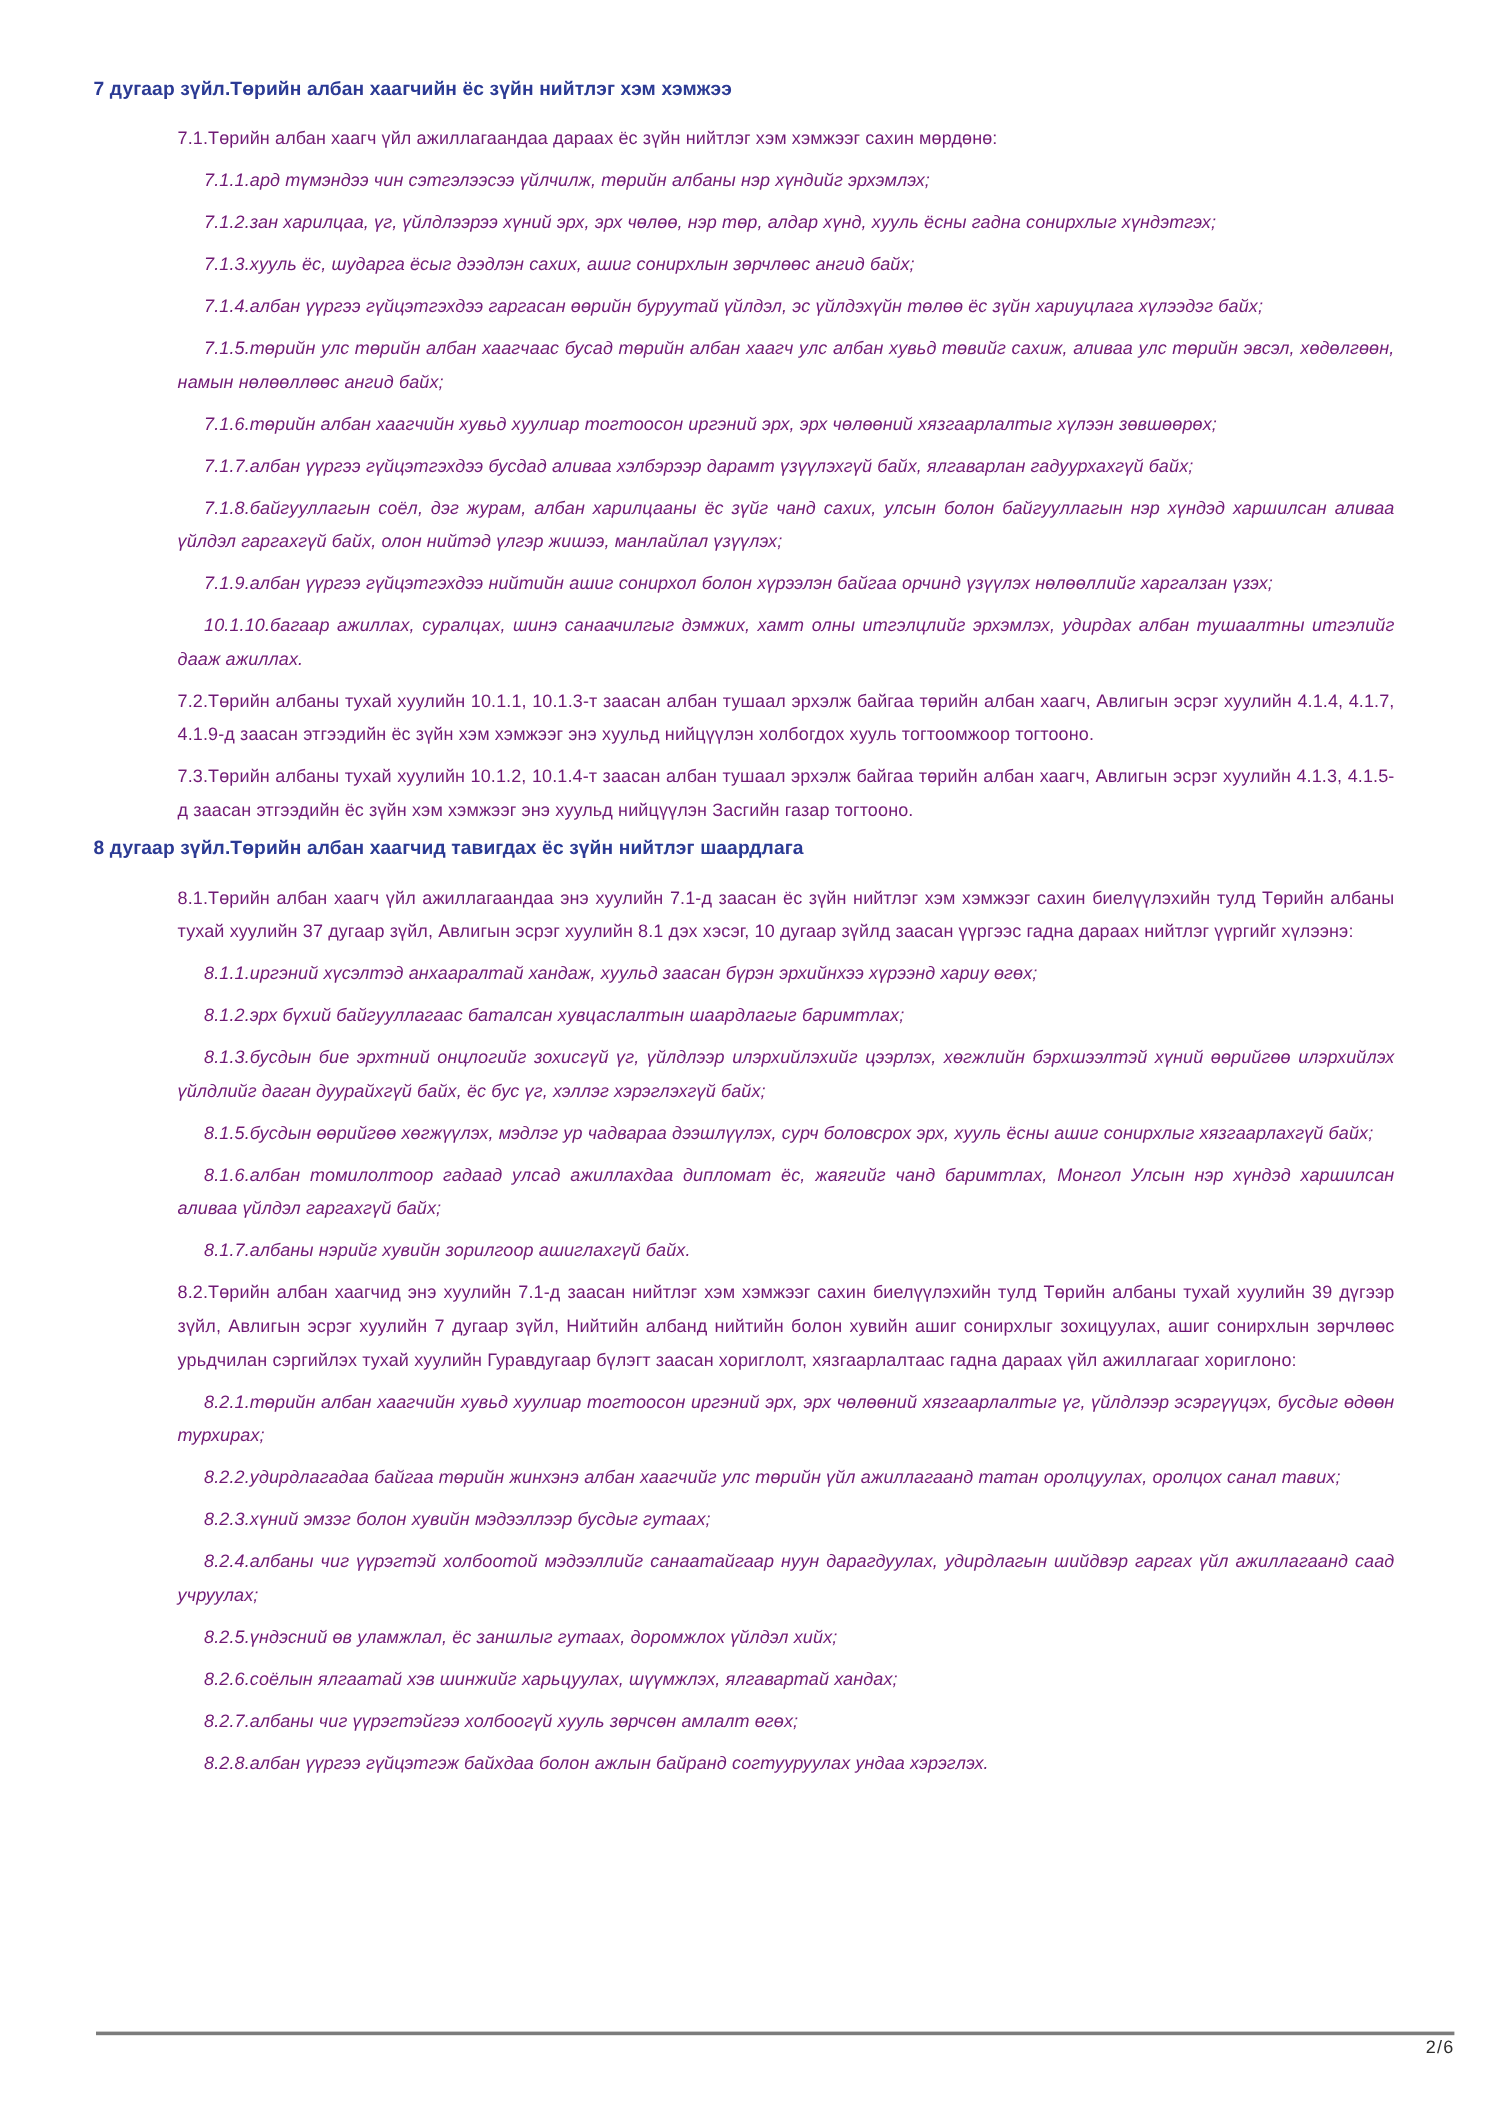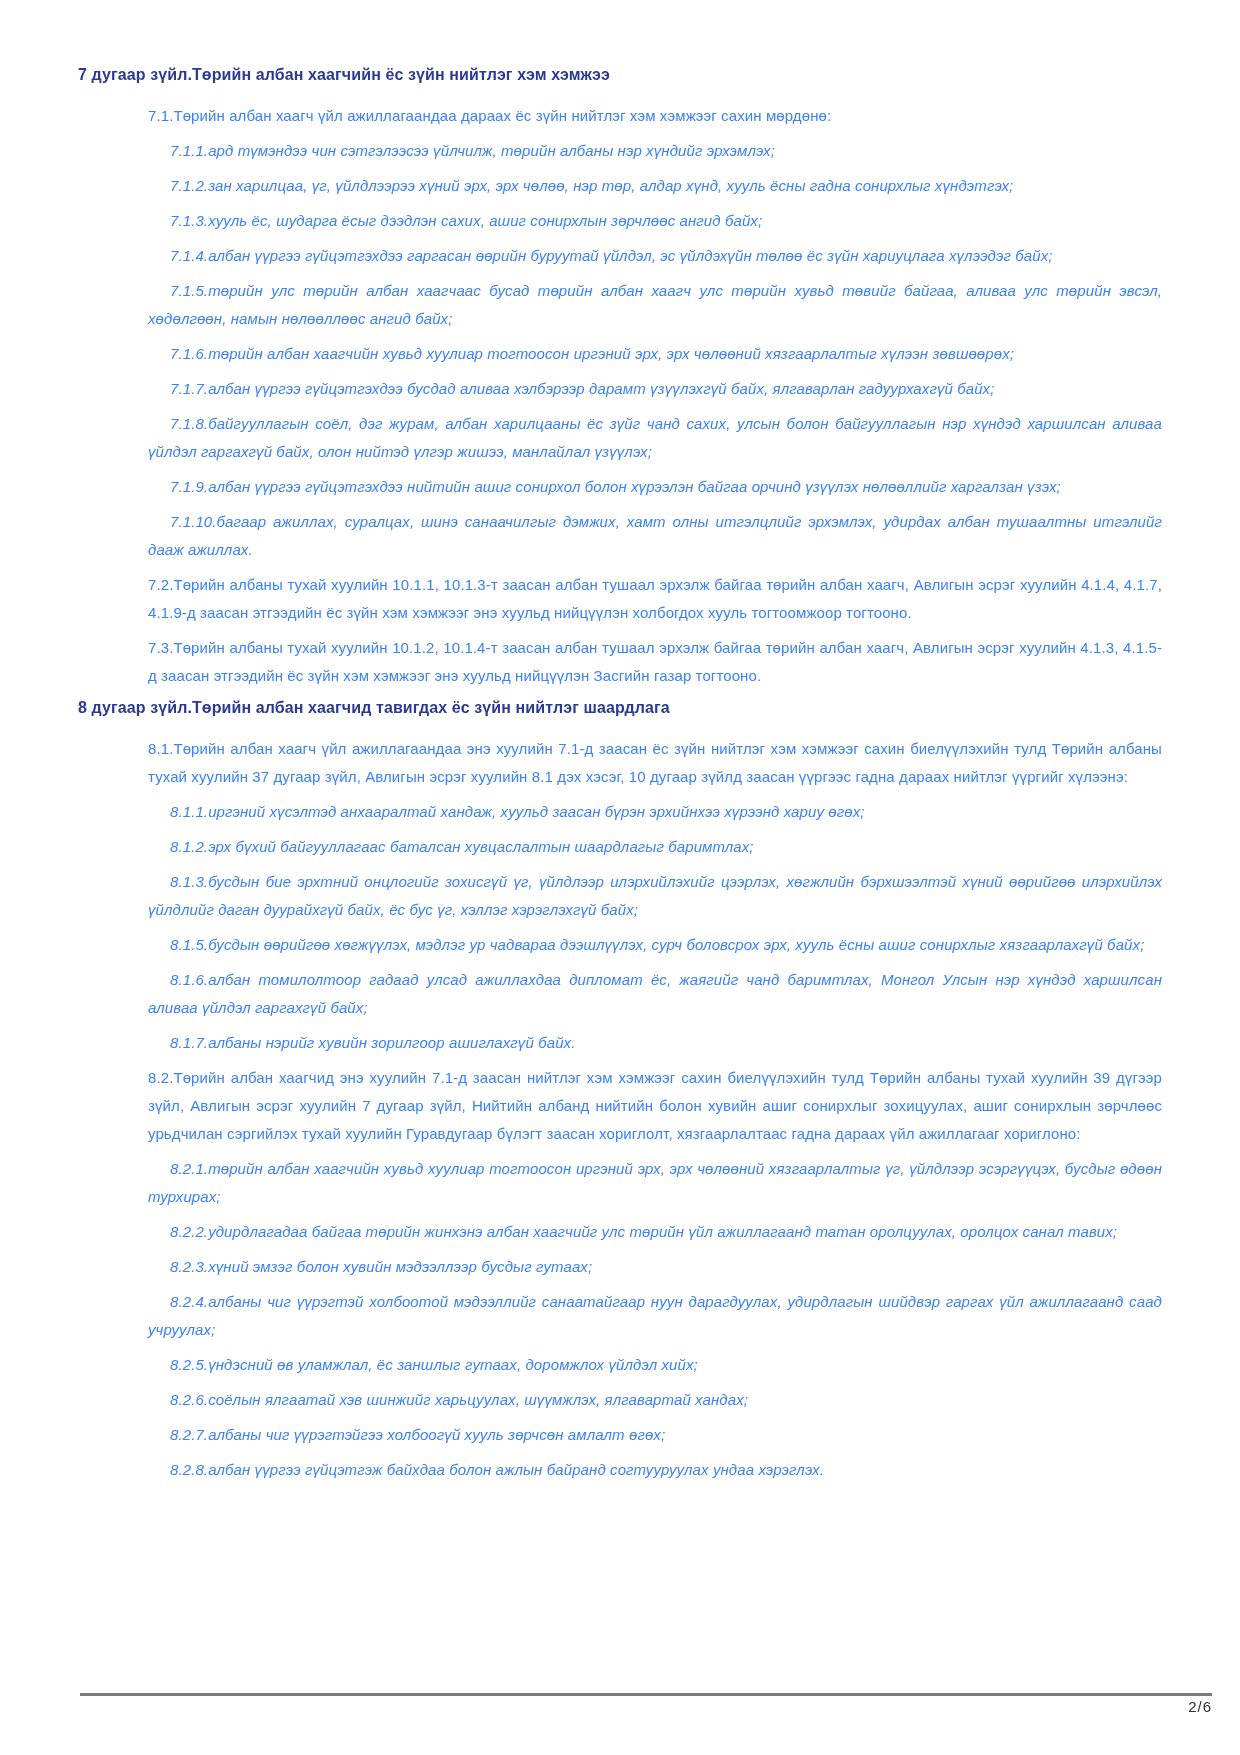--- a/index.html
+++ b/index.html
@@ -27,21 +27,21 @@
   .section + .section .section-heading { }
   .section-heading {
     color: #2b3a94;
     font-size: 16px;
     font-weight: bold;
     line-height: 22px;
     margin: 0 0 16px 0;
     letter-spacing: 0.1px;
   }
   .para {
-    color: #3b82f6;
+    color: #701a75;
     font-size: 15px;
     line-height: 28px;
     text-align: justify;
     margin: 0 0 7px 70px;
     letter-spacing: 0.1px;
   }
   .para.level-2 { text-indent: 22px; font-style: italic; }
   .footer-rule {
     position: absolute;
     left: 80px;
@@ -66,26 +66,26 @@
 
 <div class="page">
   <main class="content" id="doc-body">
       <section class="section">
         <h2 class="section-heading">7 дугаар зүйл.Төрийн албан хаагчийн ёс зүйн нийтлэг хэм хэмжээ</h2>
         <p class="para level-1">7.1.Төрийн албан хаагч үйл ажиллагаандаа дараах ёс зүйн нийтлэг хэм хэмжээг сахин мөрдөнө:</p>
         <p class="para level-2">7.1.1.ард түмэндээ чин сэтгэлээсээ үйлчилж, төрийн албаны нэр хүндийг эрхэмлэх;</p>
         <p class="para level-2">7.1.2.зан харилцаа, үг, үйлдлээрээ хүний эрх, эрх чөлөө, нэр төр, алдар хүнд, хууль ёсны гадна сонирхлыг хүндэтгэх;</p>
         <p class="para level-2">7.1.3.хууль ёс, шударга ёсыг дээдлэн сахих, ашиг сонирхлын зөрчлөөс ангид байх;</p>
         <p class="para level-2">7.1.4.албан үүргээ гүйцэтгэхдээ гаргасан өөрийн буруутай үйлдэл, эс үйлдэхүйн төлөө ёс зүйн хариуцлага хүлээдэг байх;</p>
-        <p class="para level-2">7.1.5.төрийн улс төрийн албан хаагчаас бусад төрийн албан хаагч улс төрийн хувьд төвийг байгаа, аливаа улс төрийн эвсэл, хөдөлгөөн, намын нөлөөллөөс ангид байх;</p>
+        <p class="para level-2">7.1.5.төрийн улс төрийн албан хаагчаас бусад төрийн албан хаагч улс албан хувьд төвийг сахиж, аливаа улс төрийн эвсэл, хөдөлгөөн, намын нөлөөллөөс ангид байх;</p>
         <p class="para level-2">7.1.6.төрийн албан хаагчийн хувьд хуулиар тогтоосон иргэний эрх, эрх чөлөөний хязгаарлалтыг хүлээн зөвшөөрөх;</p>
         <p class="para level-2">7.1.7.албан үүргээ гүйцэтгэхдээ бусдад аливаа хэлбэрээр дарамт үзүүлэхгүй байх, ялгаварлан гадуурхахгүй байх;</p>
         <p class="para level-2">7.1.8.байгууллагын соёл, дэг журам, албан харилцааны ёс зүйг чанд сахих, улсын болон байгууллагын нэр хүндэд харшилсан аливаа үйлдэл гаргахгүй байх, олон нийтэд үлгэр жишээ, манлайлал үзүүлэх;</p>
         <p class="para level-2">7.1.9.албан үүргээ гүйцэтгэхдээ нийтийн ашиг сонирхол болон хүрээлэн байгаа орчинд үзүүлэх нөлөөллийг харгалзан үзэх;</p>
-        <p class="para level-2">7.1.10.багаар ажиллах, суралцах, шинэ санаачилгыг дэмжих, хамт олны итгэлцлийг эрхэмлэх, удирдах албан тушаалтны итгэлийг дааж ажиллах.</p>
+        <p class="para level-2">10.1.10.багаар ажиллах, суралцах, шинэ санаачилгыг дэмжих, хамт олны итгэлцлийг эрхэмлэх, удирдах албан тушаалтны итгэлийг дааж ажиллах.</p>
         <p class="para level-1">7.2.Төрийн албаны тухай хуулийн 10.1.1, 10.1.3-т заасан албан тушаал эрхэлж байгаа төрийн албан хаагч, Авлигын эсрэг хуулийн 4.1.4, 4.1.7, 4.1.9-д заасан этгээдийн ёс зүйн хэм хэмжээг энэ хуульд нийцүүлэн холбогдох хууль тогтоомжоор тогтооно.</p>
         <p class="para level-1">7.3.Төрийн албаны тухай хуулийн 10.1.2, 10.1.4-т заасан албан тушаал эрхэлж байгаа төрийн албан хаагч, Авлигын эсрэг хуулийн 4.1.3, 4.1.5-д заасан этгээдийн ёс зүйн хэм хэмжээг энэ хуульд нийцүүлэн Засгийн газар тогтооно.</p>
       </section>
       <section class="section">
         <h2 class="section-heading">8 дугаар зүйл.Төрийн албан хаагчид тавигдах ёс зүйн нийтлэг шаардлага</h2>
         <p class="para level-1">8.1.Төрийн албан хаагч үйл ажиллагаандаа энэ хуулийн 7.1-д заасан ёс зүйн нийтлэг хэм хэмжээг сахин биелүүлэхийн тулд Төрийн албаны тухай хуулийн 37 дугаар зүйл, Авлигын эсрэг хуулийн 8.1 дэх хэсэг, 10 дугаар зүйлд заасан үүргээс гадна дараах нийтлэг үүргийг хүлээнэ:</p>
         <p class="para level-2">8.1.1.иргэний хүсэлтэд анхааралтай хандаж, хуульд заасан бүрэн эрхийнхээ хүрээнд хариу өгөх;</p>
         <p class="para level-2">8.1.2.эрх бүхий байгууллагаас баталсан хувцаслалтын шаардлагыг баримтлах;</p>
         <p class="para level-2">8.1.3.бусдын бие эрхтний онцлогийг зохисгүй үг, үйлдлээр илэрхийлэхийг цээрлэх, хөгжлийн бэрхшээлтэй хүний өөрийгөө илэрхийлэх үйлдлийг даган дуурайхгүй байх, ёс бус үг, хэллэг хэрэглэхгүй байх;</p>
         <p class="para level-2">8.1.5.бусдын өөрийгөө хөгжүүлэх, мэдлэг ур чадвараа дээшлүүлэх, сурч боловсрох эрх, хууль ёсны ашиг сонирхлыг хязгаарлахгүй байх;</p>

